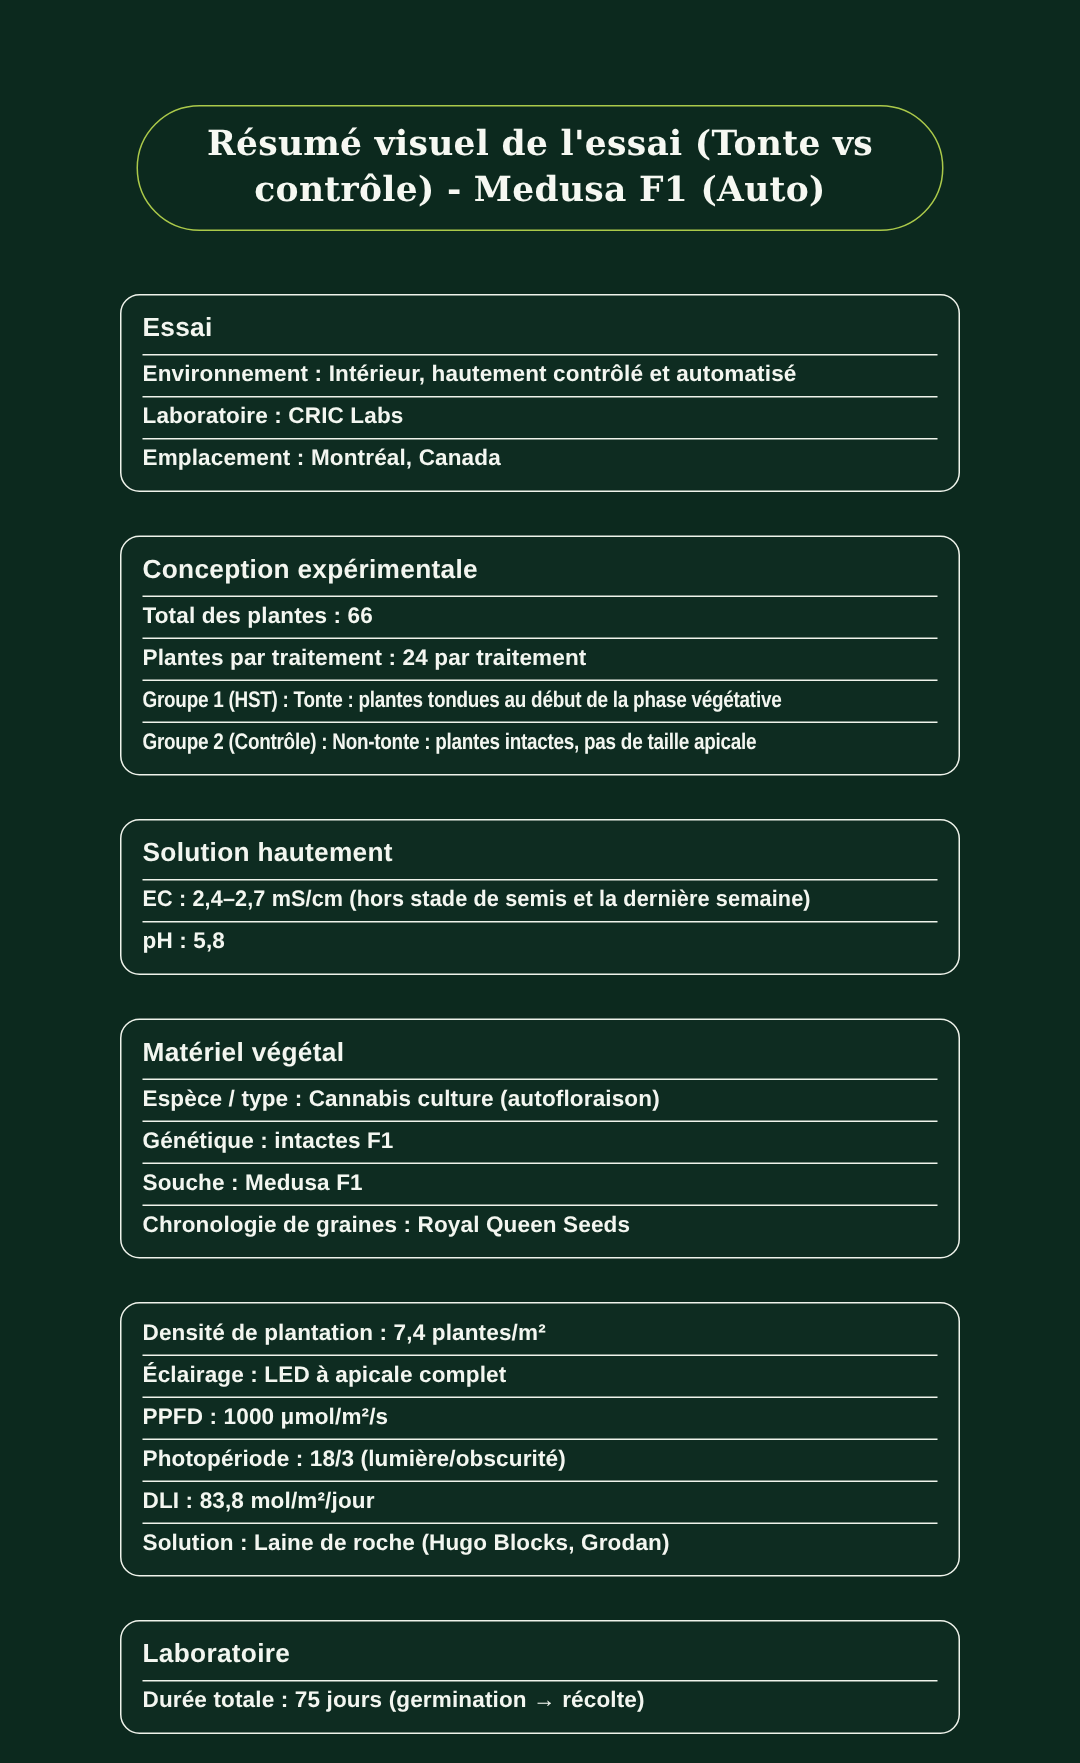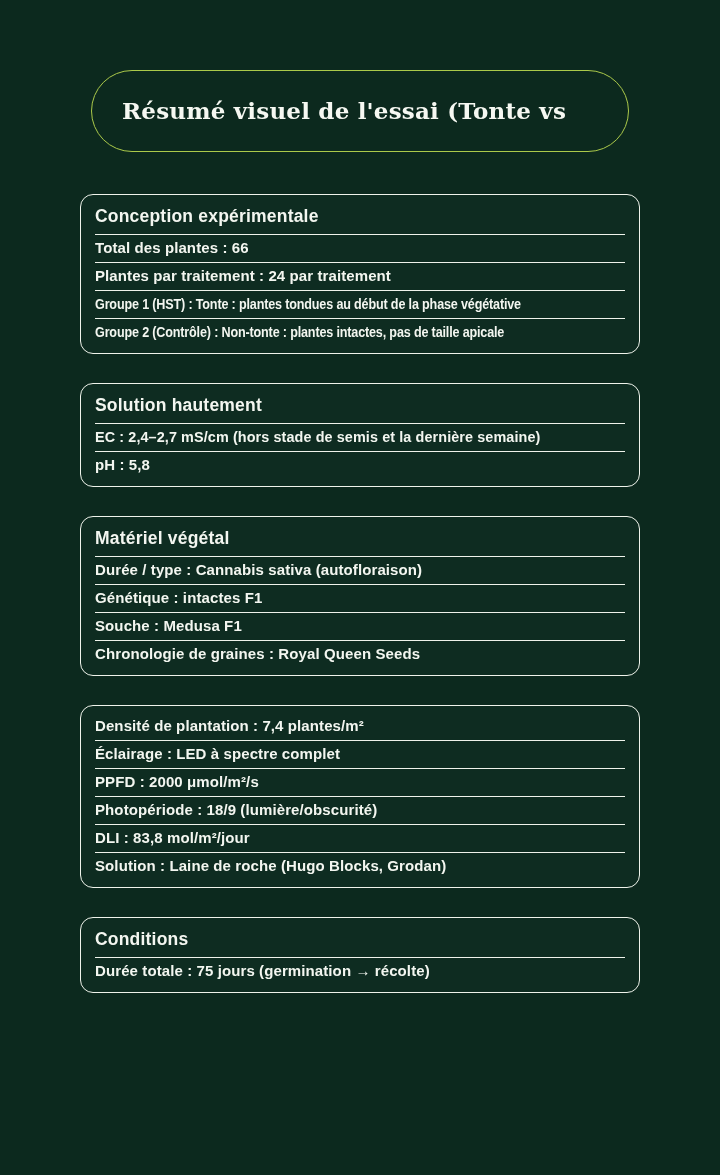--- a/index.html
+++ b/index.html
@@ -18,21 +18,21 @@
     width: 538px;
     min-height: 82px;
     margin: 0 auto 42px auto;
     box-sizing: border-box;
     border: 1.5px solid #abc94a;
     border-radius: 999px;
     padding: 9px 30px 11px 30px;
     display: flex;
     flex-direction: column;
     justify-content: center;
-    text-align: left;
+    text-align: center;
     color: #f6f8f2;
     font-family: "DejaVu Serif", serif;
     font-weight: 700;
     font-size: 23px;
     line-height: 31px;
     letter-spacing: 0.2px;
   }
   .card {
     width: 560px;
     margin: 0 auto 29px auto;
@@ -76,52 +76,59 @@
     transform-origin: left center;
   }
 </style>
 </head>
 <body>
 
 <div class="page">
 
   <div class="title-pill">
     <span>Résumé visuel de l'essai (Tonte vs</span>
+    <span>contrôle) - Medusa F1 (Auto)</span>
   </div>
 
+  <div class="card">
+    <div class="card-title">Essai</div>
+    <div class="row"><span class="row-text">Environnement : Intérieur, hautement contrôlé et automatisé</span></div>
+    <div class="row"><span class="row-text">Laboratoire : CRIC Labs</span></div>
+    <div class="row"><span class="row-text">Emplacement : Montréal, Canada</span></div>
+  </div>
 
   <div class="card">
     <div class="card-title">Conception expérimentale</div>
     <div class="row"><span class="row-text">Total des plantes : 66</span></div>
     <div class="row"><span class="row-text">Plantes par traitement : 24 par traitement</span></div>
     <div class="row"><span class="row-text condensed">Groupe 1 (HST) : Tonte : plantes tondues au début de la phase végétative</span></div>
     <div class="row"><span class="row-text condensed">Groupe 2 (Contrôle) : Non-tonte : plantes intactes, pas de taille apicale</span></div>
   </div>
 
   <div class="card">
     <div class="card-title">Solution hautement</div>
     <div class="row"><span class="row-text semi-condensed">EC : 2,4–2,7 mS/cm (hors stade de semis et la dernière semaine)</span></div>
     <div class="row"><span class="row-text">pH : 5,8</span></div>
   </div>
 
   <div class="card">
     <div class="card-title">Matériel végétal</div>
-    <div class="row"><span class="row-text">Durée / type : Cannabis sativa (autofloraison)</span></div>
+    <div class="row"><span class="row-text">Espèce / type : Cannabis culture (autofloraison)</span></div>
     <div class="row"><span class="row-text">Génétique : intactes F1</span></div>
     <div class="row"><span class="row-text">Souche : Medusa F1</span></div>
     <div class="row"><span class="row-text">Chronologie de graines : Royal Queen Seeds</span></div>
   </div>
 
   <div class="card">
     <div class="row"><span class="row-text">Densité de plantation : 7,4 plantes/m²</span></div>
-    <div class="row"><span class="row-text">Éclairage : LED à spectre complet</span></div>
-    <div class="row"><span class="row-text">PPFD : 2000 μmol/m²/s</span></div>
-    <div class="row"><span class="row-text">Photopériode : 18/9 (lumière/obscurité)</span></div>
+    <div class="row"><span class="row-text">Éclairage : LED à apicale complet</span></div>
+    <div class="row"><span class="row-text">PPFD : 1000 μmol/m²/s</span></div>
+    <div class="row"><span class="row-text">Photopériode : 18/3 (lumière/obscurité)</span></div>
     <div class="row"><span class="row-text">DLI : 83,8 mol/m²/jour</span></div>
     <div class="row"><span class="row-text">Solution : Laine de roche (Hugo Blocks, Grodan)</span></div>
   </div>
 
   <div class="card">
-    <div class="card-title">Conditions</div>
+    <div class="card-title">Laboratoire</div>
     <div class="row"><span class="row-text">Durée totale : 75 jours (germination → récolte)</span></div>
   </div>
 
 </div>
 
 </body></html>

